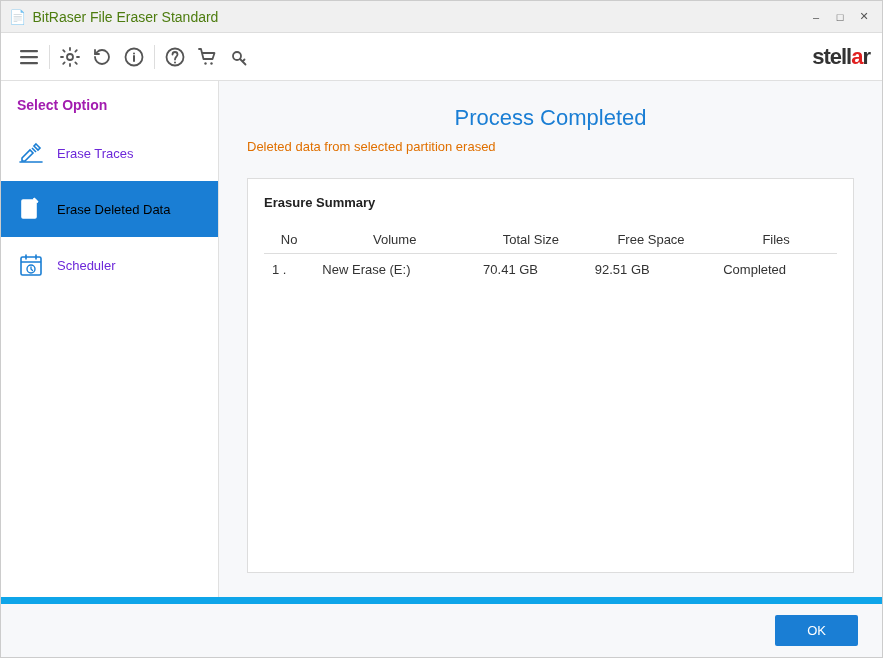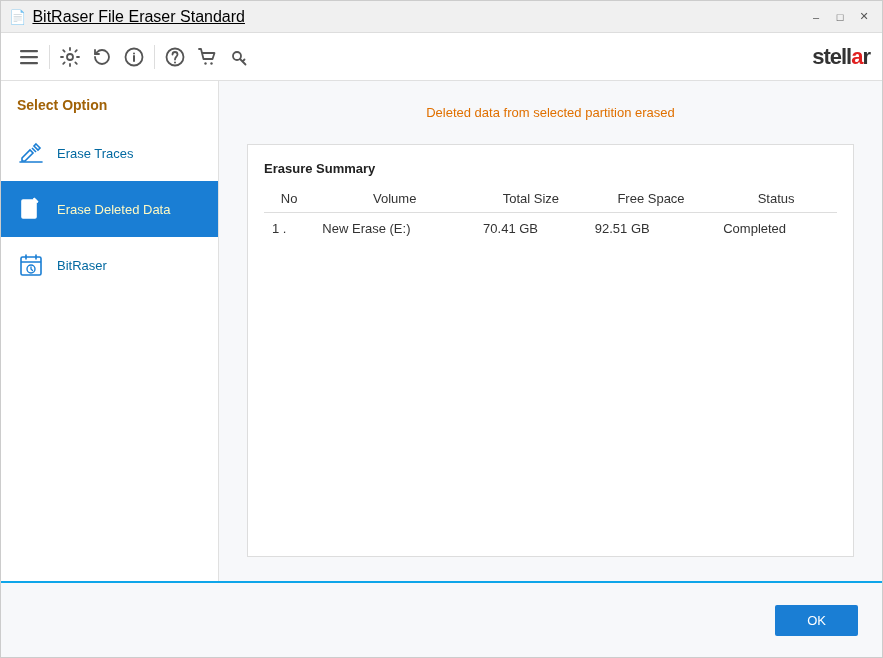--- a/index.html
+++ b/index.html
@@ -11,21 +11,21 @@
       background: #f0f0f0;
       display: flex;
       align-items: center;
       justify-content: space-between;
       padding: 0 8px;
       border-bottom: 1px solid #ddd;
       flex-shrink: 0;
     }
     .title-bar-left { display: flex; align-items: center; gap: 6px; }
     .title-bar-icon { color: #555; font-size: 14px; }
-    .title-bar-title { font-size: 16px; color: #000000; text-decoration: underline; }
+    .title-bar-title { font-size: 14px; color: #4d7c0f; }
     .title-bar-controls { display: flex; gap: 4px; }
     .title-btn {
       width: 20px; height: 20px;
       display: flex; align-items: center; justify-content: center;
       font-size: 11px; color: #555; cursor: pointer;
       background: transparent; border: none;
     }
 
     
     .toolbar {
@@ -61,35 +61,35 @@
     .sidebar {
       width: 218px;
       background: #fff;
       border-right: 1px solid #e0e0e0;
       padding-top: 16px;
       flex-shrink: 0;
     }
     .sidebar-title {
       font-size: 14px;
       font-weight: 600;
-      color: #a16207;
+      color: #a21caf;
       padding: 0 16px 12px 16px;
     }
     .sidebar-item {
       display: flex;
       align-items: center;
       gap: 12px;
       padding: 14px 16px;
       cursor: pointer;
-      color: #0369a1;
+      color: #6d28d9;
       font-size: 13px;
     }
     .sidebar-item.active {
       background: #1a7ed4;
-      color: #fef9c3;
+      color: #000000;
     }
     .sidebar-item-icon {
       width: 28px; height: 28px;
       display: flex; align-items: center; justify-content: center;
       flex-shrink: 0;
     }
     
     .sidebar-item svg { width: 26px; height: 26px; }
     .sidebar-item.active svg path,
     .sidebar-item.active svg rect,
@@ -108,36 +108,36 @@
     .process-title {
       font-size: 22px;
       font-weight: 500;
       color: #1a7ed4;
       text-align: center;
       margin-bottom: 8px;
     }
     .process-subtitle {
       font-size: 13px;
       color: #e07000;
-      text-align: center;
+      text-align: left;
       margin-bottom: 24px;
     }
 
     
     .erasure-section {
       background: #fff;
       border: 1px solid #ddd;
       padding: 16px;
       flex: 1;
     }
     .erasure-title {
       font-size: 13px;
       font-weight: 600;
       color: #222;
-      margin-bottom: 9px;
+      margin-bottom: 16px;
     }
     .summary-table {
       width: 100%;
       border-collapse: collapse;
       font-size: 13px;
     }
     .summary-table thead tr {
       border-bottom: 1px solid #ddd;
     }
     .summary-table th {
@@ -146,27 +146,27 @@
       font-weight: 500;
       color: #333;
     }
     .summary-table td {
       padding: 8px 8px;
       color: #333;
     }
 
     
     .footer {
-      height: 76px;
+      height: 60px;
       background: #f7f8fa;
       display: flex;
       align-items: center;
       justify-content: flex-end;
       padding: 0 24px;
-      border-top: 2px solid #0ea5e9;
+      border-top: 7px solid #0ea5e9;
       flex-shrink: 0;
     }
     .ok-button {
       background: #1a7ed4;
       color: #fff;
       border: none;
       padding: 8px 32px;
       font-size: 13px;
       font-weight: 500;
       cursor: pointer;
@@ -275,37 +275,38 @@
     <div class="sidebar-item">
       <div class="sidebar-item-icon">
         <svg viewBox="0 0 26 26" fill="none">
             <rect x="3" y="5" width="20" height="18" rx="1.5" stroke="#1a7ed4" stroke-width="1.6"></rect>
             <path d="M3 10h20" stroke="#1a7ed4" stroke-width="1.5"></path>
             <path d="M8 3v4M18 3v4" stroke="#1a7ed4" stroke-width="1.6" stroke-linecap="round"></path>
             <circle cx="13" cy="17" r="4" stroke="#1a7ed4" stroke-width="1.4"></circle>
             <path d="M13 15v2l1.5 1.5" stroke="#1a7ed4" stroke-width="1.3" stroke-linecap="round"></path>
           </svg>
       </div>
-      <span>BitRaser</span>
+      <span>Scheduler</span>
     </div>
   </div>
 
   <div class="content">
+    <div class="process-title">Process Completed</div>
     <div class="process-subtitle">Deleted data from selected partition erased</div>
 
     <div class="erasure-section">
       <div class="erasure-title">Erasure Summary</div>
       <table class="summary-table">
         <thead>
           <tr>
             <th>No</th>
             <th>Volume</th>
             <th>Total Size</th>
             <th>Free Space</th>
-            <th>Status</th>
+            <th>Files</th>
           </tr>
         </thead>
         <tbody id="table-body">
         <tr>
       <td>1 .</td>
       <td>New Erase (E:)</td>
       <td>70.41 GB</td>
       <td>92.51 GB</td>
       <td>Completed</td>
     </tr>

